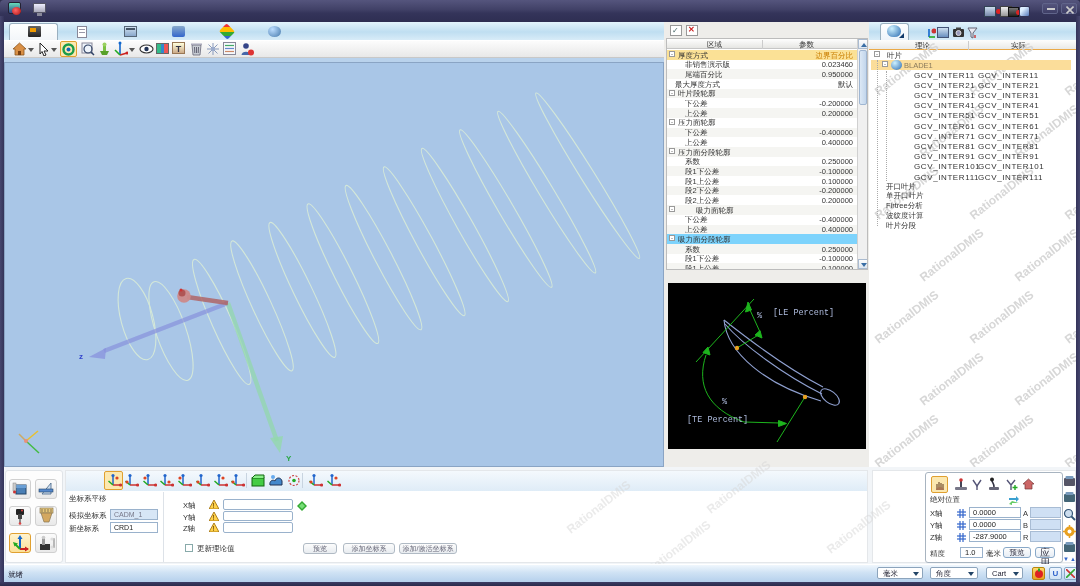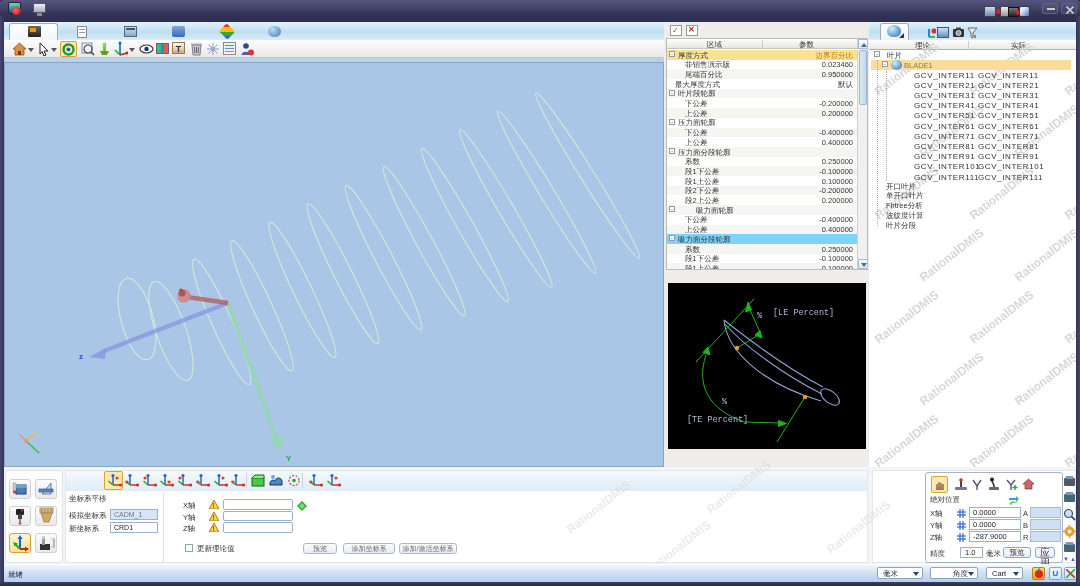--- a/index.html
+++ b/index.html
@@ -681,21 +681,21 @@
         <rect x="2.5" y="1" width="8" height="3" rx="1" fill="#79b"></rect>
       </svg>
       <div class="abs" style="left:1063px;top:556px;font-size:6px;color:#36c;letter-spacing:1px">▼▲</div>
     </div>
 
 <div class="abs" style="left:0;top:564px;width:1080px;height:18px;background:linear-gradient(#f0f7fd,#cfe2f4 45%,#b5d0ec);border-top:1px solid #fff"></div>
 <div class="abs" style="left:8px;top:570px;font-size:7.5px;color:#223">就绪</div>
 <div class="abs" style="left:0;top:582px;width:1080px;height:4px;background:linear-gradient(#3c3c64,#2b2b4c);border-radius:0 0 3px 3px"></div>
 <div id="statusr">
       <div class="abs" style="left:877px;top:567px;width:46px;height:12px;background:#fff;border:1px solid #8ca4bc;border-radius:2px;font-size:7.5px;color:#223;line-height:11px;padding-left:5px">毫米<span class="abs" style="right:3px;top:4px;width:0;height:0;border-left:3.5px solid transparent;border-right:3.5px solid transparent;border-top:4.5px solid #246"></span></div>
-      <div class="abs" style="left:930px;top:567px;width:48px;height:12px;background:#fff;border:1px solid #8ca4bc;border-radius:2px;font-size:7.5px;color:#223;line-height:11px;padding-left:22px">角度<span class="abs" style="right:3px;top:4px;width:0;height:0;border-left:3.5px solid transparent;border-right:3.5px solid transparent;border-top:4.5px solid #246"></span></div>
+      <div class="abs" style="left:930px;top:567px;width:48px;height:12px;background:#fff;border:1px solid #8ca4bc;border-radius:2px;font-size:7.5px;color:#223;line-height:11px;padding-left:5px">角度<span class="abs" style="right:3px;top:4px;width:0;height:0;border-left:3.5px solid transparent;border-right:3.5px solid transparent;border-top:4.5px solid #246"></span></div>
       <div class="abs" style="left:986px;top:567px;width:37px;height:12px;background:#fff;border:1px solid #8ca4bc;border-radius:2px;font-size:7.5px;color:#223;line-height:11px;padding-left:5px">Cart<span class="abs" style="right:3px;top:4px;width:0;height:0;border-left:3.5px solid transparent;border-right:3.5px solid transparent;border-top:4.5px solid #246"></span></div>
       <div class="abs" style="left:1032px;top:567px;width:13px;height:13px;background:linear-gradient(#ffd970,#e8a020);border:1px solid #b8860b;border-radius:2px"></div>
       <svg class="abs" style="left:1034px;top:568px" width="10" height="11">
         <circle cx="5" cy="6" r="4" fill="#d22"></circle>
         <rect x="4" y="0.5" width="2" height="3" fill="#2a2"></rect>
       </svg>
       <div class="abs" style="left:1049px;top:567px;width:13px;height:13px;background:linear-gradient(#eef6ff,#cfe2f4);border:1px solid #88a8c8;border-radius:2px;font-size:8px;color:#36c;text-align:center;line-height:12px;font-weight:bold">U</div>
       <div class="abs" style="left:1064px;top:567px;width:13px;height:13px;background:linear-gradient(#eef6ff,#cfe2f4);border:1px solid #88a8c8;border-radius:2px"></div>
       <svg class="abs" style="left:1066px;top:569px" width="9" height="9">
         <line x1="0" y1="0" x2="9" y2="9" stroke="#c33" stroke-width="1.6"></line>

